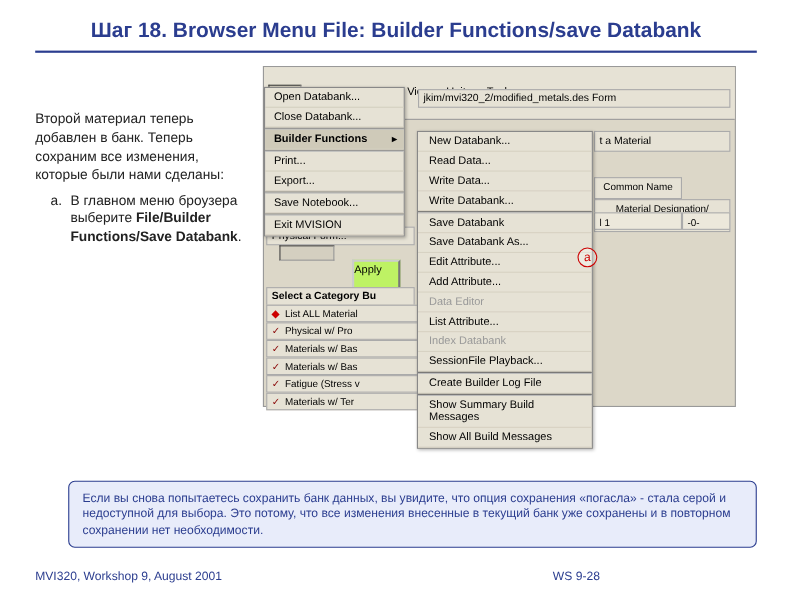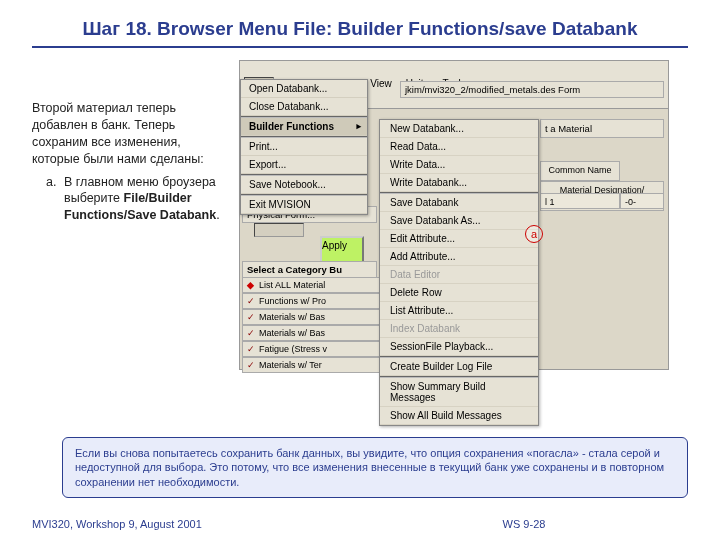--- a/index.html
+++ b/index.html
@@ -25,21 +25,21 @@
   .filemenu .fi { padding: 3px 8px; border-bottom: 1px solid #d4cfc0; position: relative; }
   .filemenu .fi.hl { background: #cfcab9; font-weight: bold; }
   .filemenu .fi.sub::after { content: "▸"; position: absolute; right: 6px; top: 3px; font-size: 9px; }
   .filemenu .sep { border-top: 2px groove #bbb; height: 0; }
 
   .submenu { position: absolute; left: 139px; top: 58px; width: 160px; background: #e6e2d5; border: 1px solid #888; box-shadow: 1px 1px 3px rgba(0,0,0,0.3); z-index: 6; }
   .submenu .si { padding: 3px 10px; border-bottom: 1px solid #d7d2c3; }
   .submenu .si.dis { color: #999; }
   .submenu .sep { border-top: 2px groove #bbb; height: 0; }
 
-  .pathbar { position: absolute; left: 140px; top: 20px; right: 4px; background: #e6e2d5; border: 1px solid #aaa; padding: 2px 4px; font-size: 9.5px; margin-left: 20px; }
+  .pathbar { position: absolute; left: 140px; top: 20px; right: 4px; background: #e6e2d5; border: 1px solid #aaa; padding: 2px 4px; font-size: 9.5px; }
 
   .bgrow { position: absolute; left: 300px; top: 58px; right: 4px; background: #e6e2d5; border: 1px solid #aaa; padding: 3px 4px; font-size: 9.5px; }
 
   .tblhdr { position: absolute; left: 300px; top: 100px; right: 4px; display: flex; font-size: 9px; flex-direction: column; }
   .tblhdr .th { border: 1px solid #aaa; background: #e6e2d5; padding: 4px 4px; text-align: center; line-height: 1.1; }
   .th1 { width: 80px; }
   .th2 { flex: 1; }
   .tblrow { position: absolute; left: 300px; top: 132px; right: 4px; display: flex; font-size: 9px; }
   .tblrow .td { border: 1px solid #aaa; background: #ece8db; padding: 3px 4px; height: 16px; }
 
@@ -111,21 +111,20 @@
           <div class="si">New Databank...</div>
           <div class="si">Read Data...</div>
           <div class="si">Write Data...</div>
           <div class="si">Write Databank...</div>
           <div class="sep"></div>
           <div class="si">Save Databank</div>
           <div class="si">Save Databank As...</div>
           <div class="si">Edit Attribute...</div>
           <div class="si">Add Attribute...</div>
           <div class="si dis">Data Editor</div>
-          <div class="si">Delete Row</div>
           <div class="si">List Attribute...</div>
           <div class="si dis">Index Databank</div>
           <div class="si">SessionFile Playback...</div>
           <div class="sep"></div>
           <div class="si">Create Builder Log File</div>
           <div class="sep"></div>
           <div class="si">Show Summary Build Messages</div>
           <div class="si">Show All Build Messages</div>
         </div>
 
@@ -145,21 +144,21 @@
       <div class="applybtn">Apply</div>
 
       <div class="catlabel">Select a Category Bu</div>
       <div class="catlist" id="catlist">
           <div class="ci first">
             <span class="chk">◆</span>
             <span>List ALL Material</span>
           </div>
           <div class="ci">
             <span class="chk">✓</span>
-            <span>Functions w/ Pro</span>
+            <span>Physical w/ Pro</span>
           </div>
           <div class="ci">
             <span class="chk">✓</span>
             <span>Materials w/ Bas</span>
           </div>
           <div class="ci">
             <span class="chk">✓</span>
             <span>Materials w/ Bas</span>
           </div>
           <div class="ci">

